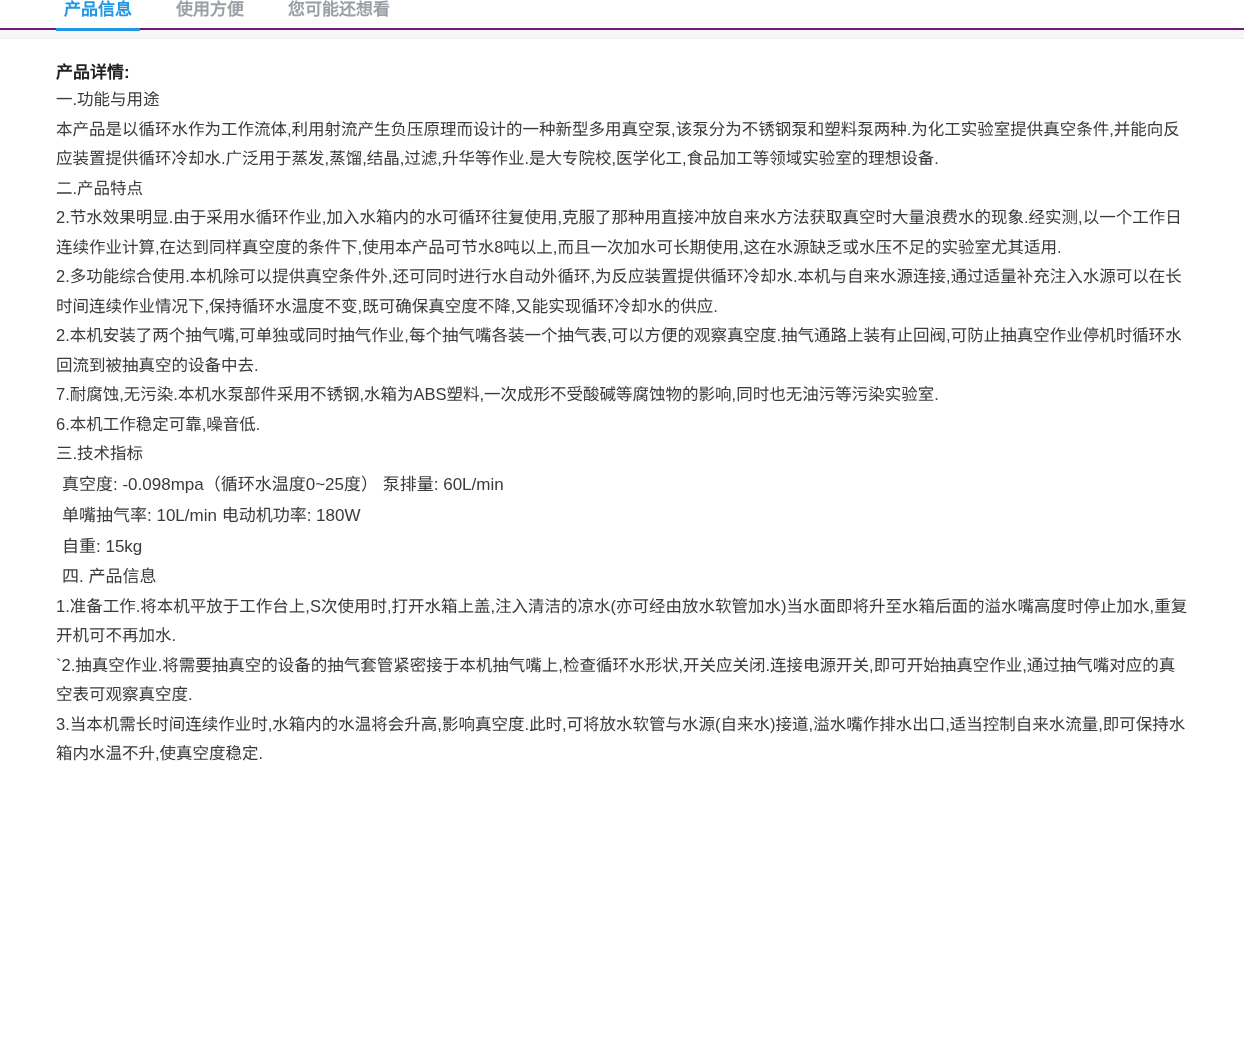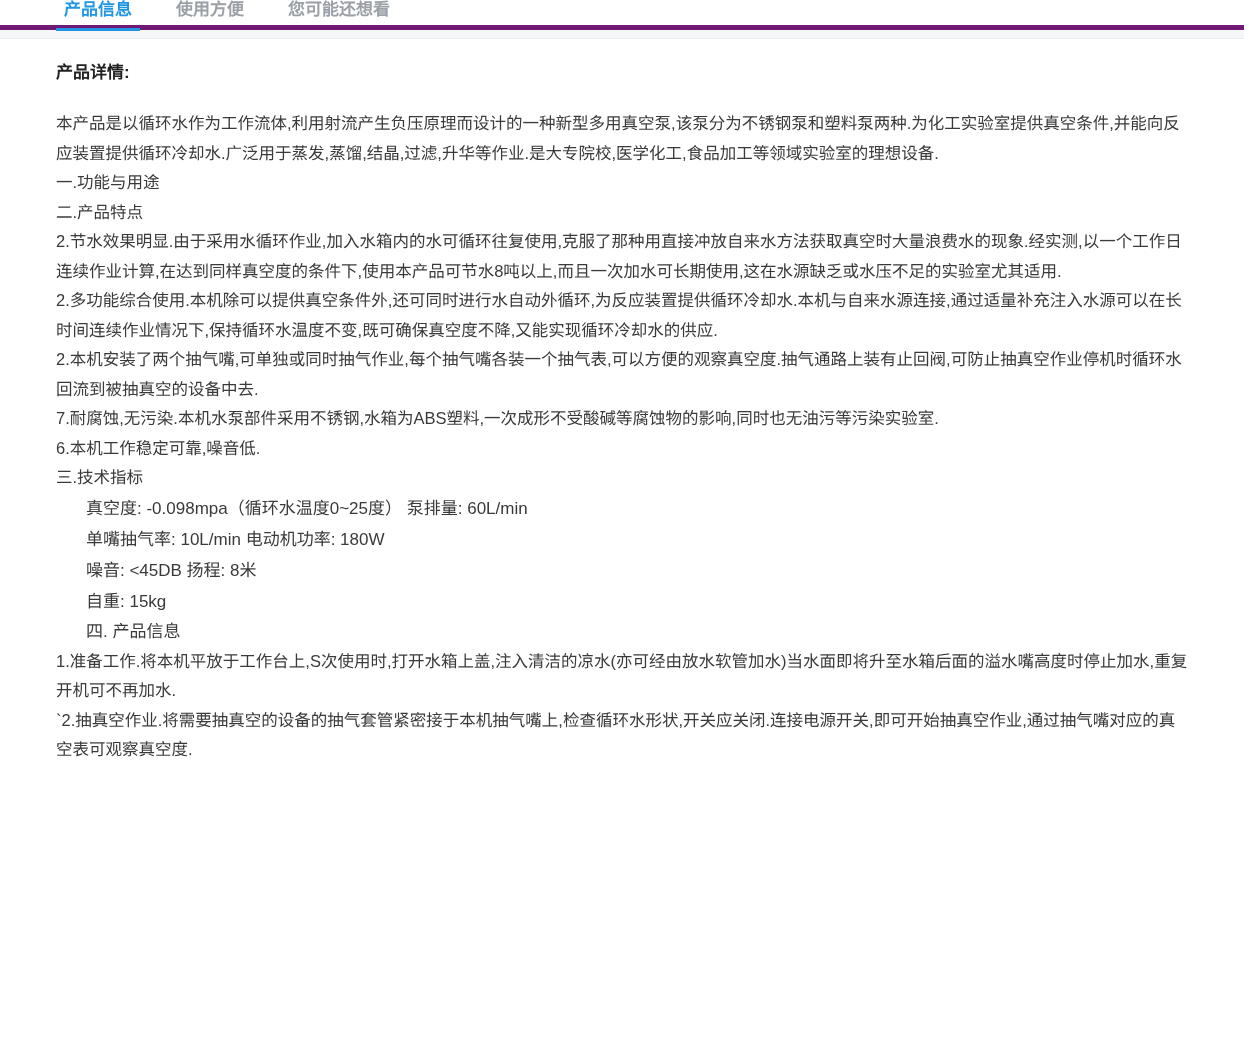--- a/index.html
+++ b/index.html
@@ -14,21 +14,21 @@
     color: #333333;
     overflow: hidden;
     position: relative;
   }
 
   
   .tabbar {
     position: relative;
     height: 30px;
     background: #ffffff;
-    border-bottom: 5px solid #701a75;
+    border-bottom: 2px solid #701a75;
     padding-left: 56px;
     box-sizing: border-box;
     display: flex;
     align-items: flex-start;
   }
   .tab {
     font-size: 17px;
     font-weight: bold;
     color: #9aa0a6;
     padding: 0 8px 8px 8px;
@@ -52,67 +52,66 @@
 
   
   .content {
     padding: 22px 56px 0 56px;
     box-sizing: border-box;
   }
   .section-title {
     font-size: 17px;
     font-weight: bold;
     color: #222222;
-    margin: 0 0 24px 0;
+    margin: 0 0 0 0;
     line-height: 24px;
   }
   .para {
     font-size: 16.5px;
     line-height: 29.5px;
     color: #3a3a3a;
     margin: 0;
     letter-spacing: 0px;
     text-align: left;
   }
   .para.indent-spec {
     padding-left: 6px;
     font-size: 17px;
     line-height: 30px;
-    margin-left: 24px;
   }
   .spec-block .para {
     margin-top: 1px;
   }
 </style>
 </head>
 <body>
 
 <div class="tabbar">
   <button class="tab active">产品信息</button>
   <button class="tab">使用方便</button>
   <button class="tab">您可能还想看</button>
 </div>
 <div class="tabbar-shadow"></div>
 
 <div class="content">
   <div class="section-title">产品详情:</div>
 
+  <p class="para">一.功能与用途</p>
   <p class="para">本产品是以循环水作为工作流体,利用射流产生负压原理而设计的一种新型多用真空泵,该泵分为不锈钢泵和塑料泵两种.为化工实验室提供真空条件,并能向反应装置提供循环冷却水.广泛用于蒸发,蒸馏,结晶,过滤,升华等作业.是大专院校,医学化工,食品加工等领域实验室的理想设备.</p>
-  <p class="para">一.功能与用途</p>
   <p class="para">二.产品特点</p>
   <p class="para">2.节水效果明显.由于采用水循环作业,加入水箱内的水可循环往复使用,克服了那种用直接冲放自来水方法获取真空时大量浪费水的现象.经实测,以一个工作日连续作业计算,在达到同样真空度的条件下,使用本产品可节水8吨以上,而且一次加水可长期使用,这在水源缺乏或水压不足的实验室尤其适用.</p>
   <p class="para">2.多功能综合使用.本机除可以提供真空条件外,还可同时进行水自动外循环,为反应装置提供循环冷却水.本机与自来水源连接,通过适量补充注入水源可以在长时间连续作业情况下,保持循环水温度不变,既可确保真空度不降,又能实现循环冷却水的供应.</p>
   <p class="para">2.本机安装了两个抽气嘴,可单独或同时抽气作业,每个抽气嘴各装一个抽气表,可以方便的观察真空度.抽气通路上装有止回阀,可防止抽真空作业停机时循环水回流到被抽真空的设备中去.</p>
   <p class="para">7.耐腐蚀,无污染.本机水泵部件采用不锈钢,水箱为ABS塑料,一次成形不受酸碱等腐蚀物的影响,同时也无油污等污染实验室.</p>
   <p class="para">6.本机工作稳定可靠,噪音低.</p>
   <p class="para">三.技术指标</p>
 
   <div class="spec-block">
     <p class="para indent-spec">真空度:  -0.098mpa（循环水温度0~25度）  泵排量:  60L/min</p>
     <p class="para indent-spec">单嘴抽气率:  10L/min 电动机功率:  180W</p>
-    <p class="para indent-spec">噪音:  &lt;45DB 扬程:  8米</p>
     <p class="para indent-spec">自重:  15kg</p>
   </div>
 
   <p class="para indent-spec">四. 产品信息</p>
   <p class="para">1.准备工作.将本机平放于工作台上,S次使用时,打开水箱上盖,注入清洁的凉水(亦可经由放水软管加水)当水面即将升至水箱后面的溢水嘴高度时停止加水,重复开机可不再加水.</p>
   <p class="para">`2.抽真空作业.将需要抽真空的设备的抽气套管紧密接于本机抽气嘴上,检查循环水形状,开关应关闭.连接电源开关,即可开始抽真空作业,通过抽气嘴对应的真空表可观察真空度.</p>
+  <p class="para">3.当本机需长时间连续作业时,水箱内的水温将会升高,影响真空度.此时,可将放水软管与水源(自来水)接道,溢水嘴作排水出口,适当控制自来水流量,即可保持水箱内水温不升,使真空度稳定.</p>
 </div>
 
 </body></html>

